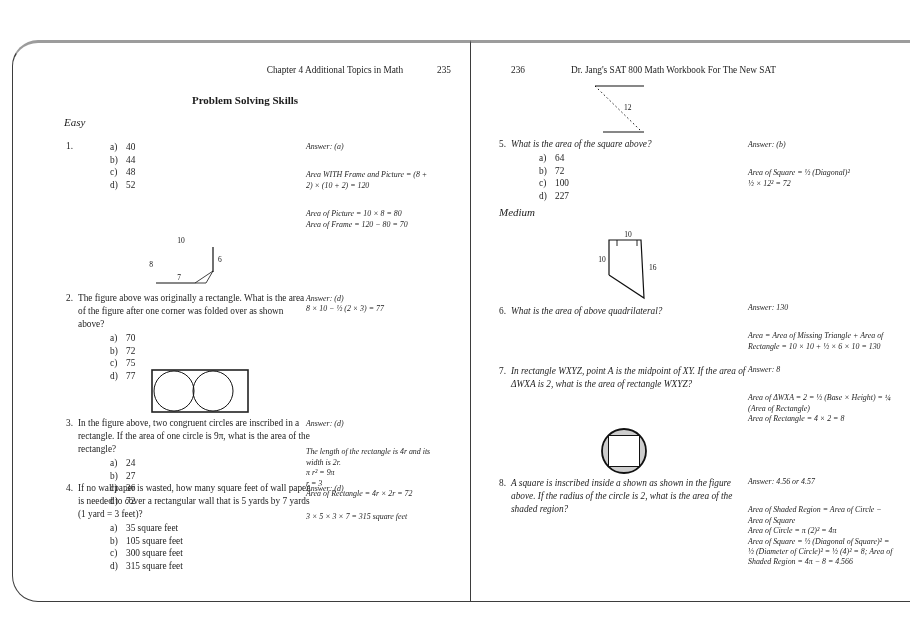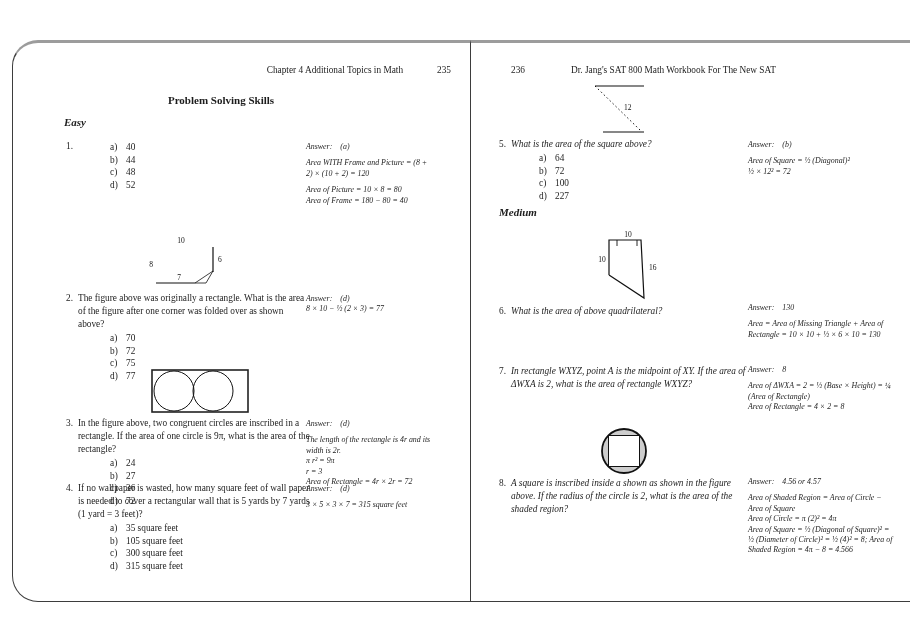--- a/index.html
+++ b/index.html
@@ -13,44 +13,44 @@
     border:1px solid #3d3d3d;border-top:3px solid #9c9c9c;
     box-sizing:border-box;
   }
   #left-page{left:12px;top:40px;width:492px;height:562px;border-radius:26px;}
   #right-page{left:470px;top:40px;width:464px;height:562px;}
 
   .running-head{position:absolute;font-size:9.3px;display:flex;}
   #left-page .running-head{top:22px;left:0;right:52px;justify-content:flex-end;gap:34px;}
   #right-page .running-head{top:22px;left:40px;gap:46px;}
 
-  .page-title{position:absolute;top:51px;left:28px;width:360px;text-align:center;
+  .page-title{position:absolute;top:51px;left:52px;width:360px;text-align:center;
     font-weight:bold;font-size:11px;}
-  .section-head{position:absolute;font-weight:bold;font-style:italic;font-size:11px;}
+  .section-head{position:absolute;font-weight:normal;font-style:italic;font-size:11px;}
   #left-page .section-head{left:51px;top:73px;}
   #right-page .section-head{left:28px;top:163px;}
 
   .prob{position:absolute;font-size:9.3px;line-height:13px;}
   #left-page .prob{left:53px;}
   #right-page .prob{left:28px;}
   .pnum{position:absolute;left:0;top:0;}
   .ptext{margin-left:12px;}
   #left-page .ptext{width:234px;}
   #right-page .ptext{width:252px;font-style:italic;}
   .opts{margin-top:1px;}
   .opt{display:flex;line-height:12.6px;}
   #left-page .opt{padding-left:44px;}
   #right-page .opt{padding-left:40px;}
   .ol{width:16px;flex:0 0 16px;}
 
   .ans{position:absolute;font-style:italic;font-size:7.9px;line-height:10.4px;color:#242424;}
   #left-page .ans{left:293px;width:126px;}
   #right-page .ans{left:277px;width:148px;}
-  .ans-label{display:flex;gap:8px;}
-  .ap.gap{margin-top:6px;}
+  .ans-label{display:flex;gap:2px;}
+  .ap.gap{margin-top:18px;}
 
   .fig{position:absolute;}
   .fig text{font-size:7.5px;font-family:"Liberation Serif",serif;fill:#111;}
   .fig line, .fig path, .fig polyline{stroke:#111;fill:none;}
 </style>
 </head>
 <body>
 
 <div class="page" id="left-page">
 
@@ -83,21 +83,21 @@
         </div>
     </div>
   </div>
   <div class="ans" style="top:99px">
     <div class="ans-label">
       <span>Answer:</span>
       <span>(a)</span>
     </div>
     <div class="ap gap">Area WITH Frame and Picture = (8 + 2) × (10 + 2) = 120</div>
     <div class="ap gap">Area of Picture = 10 × 8 = 80</div>
-    <div class="ap">Area of Frame = 180 − 80 = 40</div>
+    <div class="ap">Area of Frame = 120 − 80 = 70</div>
   </div>
 
   <svg class="fig" style="left:132px;top:190px" width="110" height="58" viewBox="0 0 110 58">
     <line x1="68" y1="14" x2="68" y2="39" stroke-width="1.2"></line>
     <line x1="11" y1="50" x2="50" y2="50" stroke-width="1.2"></line>
     <path d="M50 50 L68 38 L61 50 Z" fill="#b5b5b5" stroke="#111" stroke-width="0.8"></path>
     <text x="36" y="10" text-anchor="middle">10</text>
     <text x="6" y="34" text-anchor="middle">8</text>
     <text x="73" y="29">6</text>
     <text x="34" y="47" text-anchor="middle">7</text>

